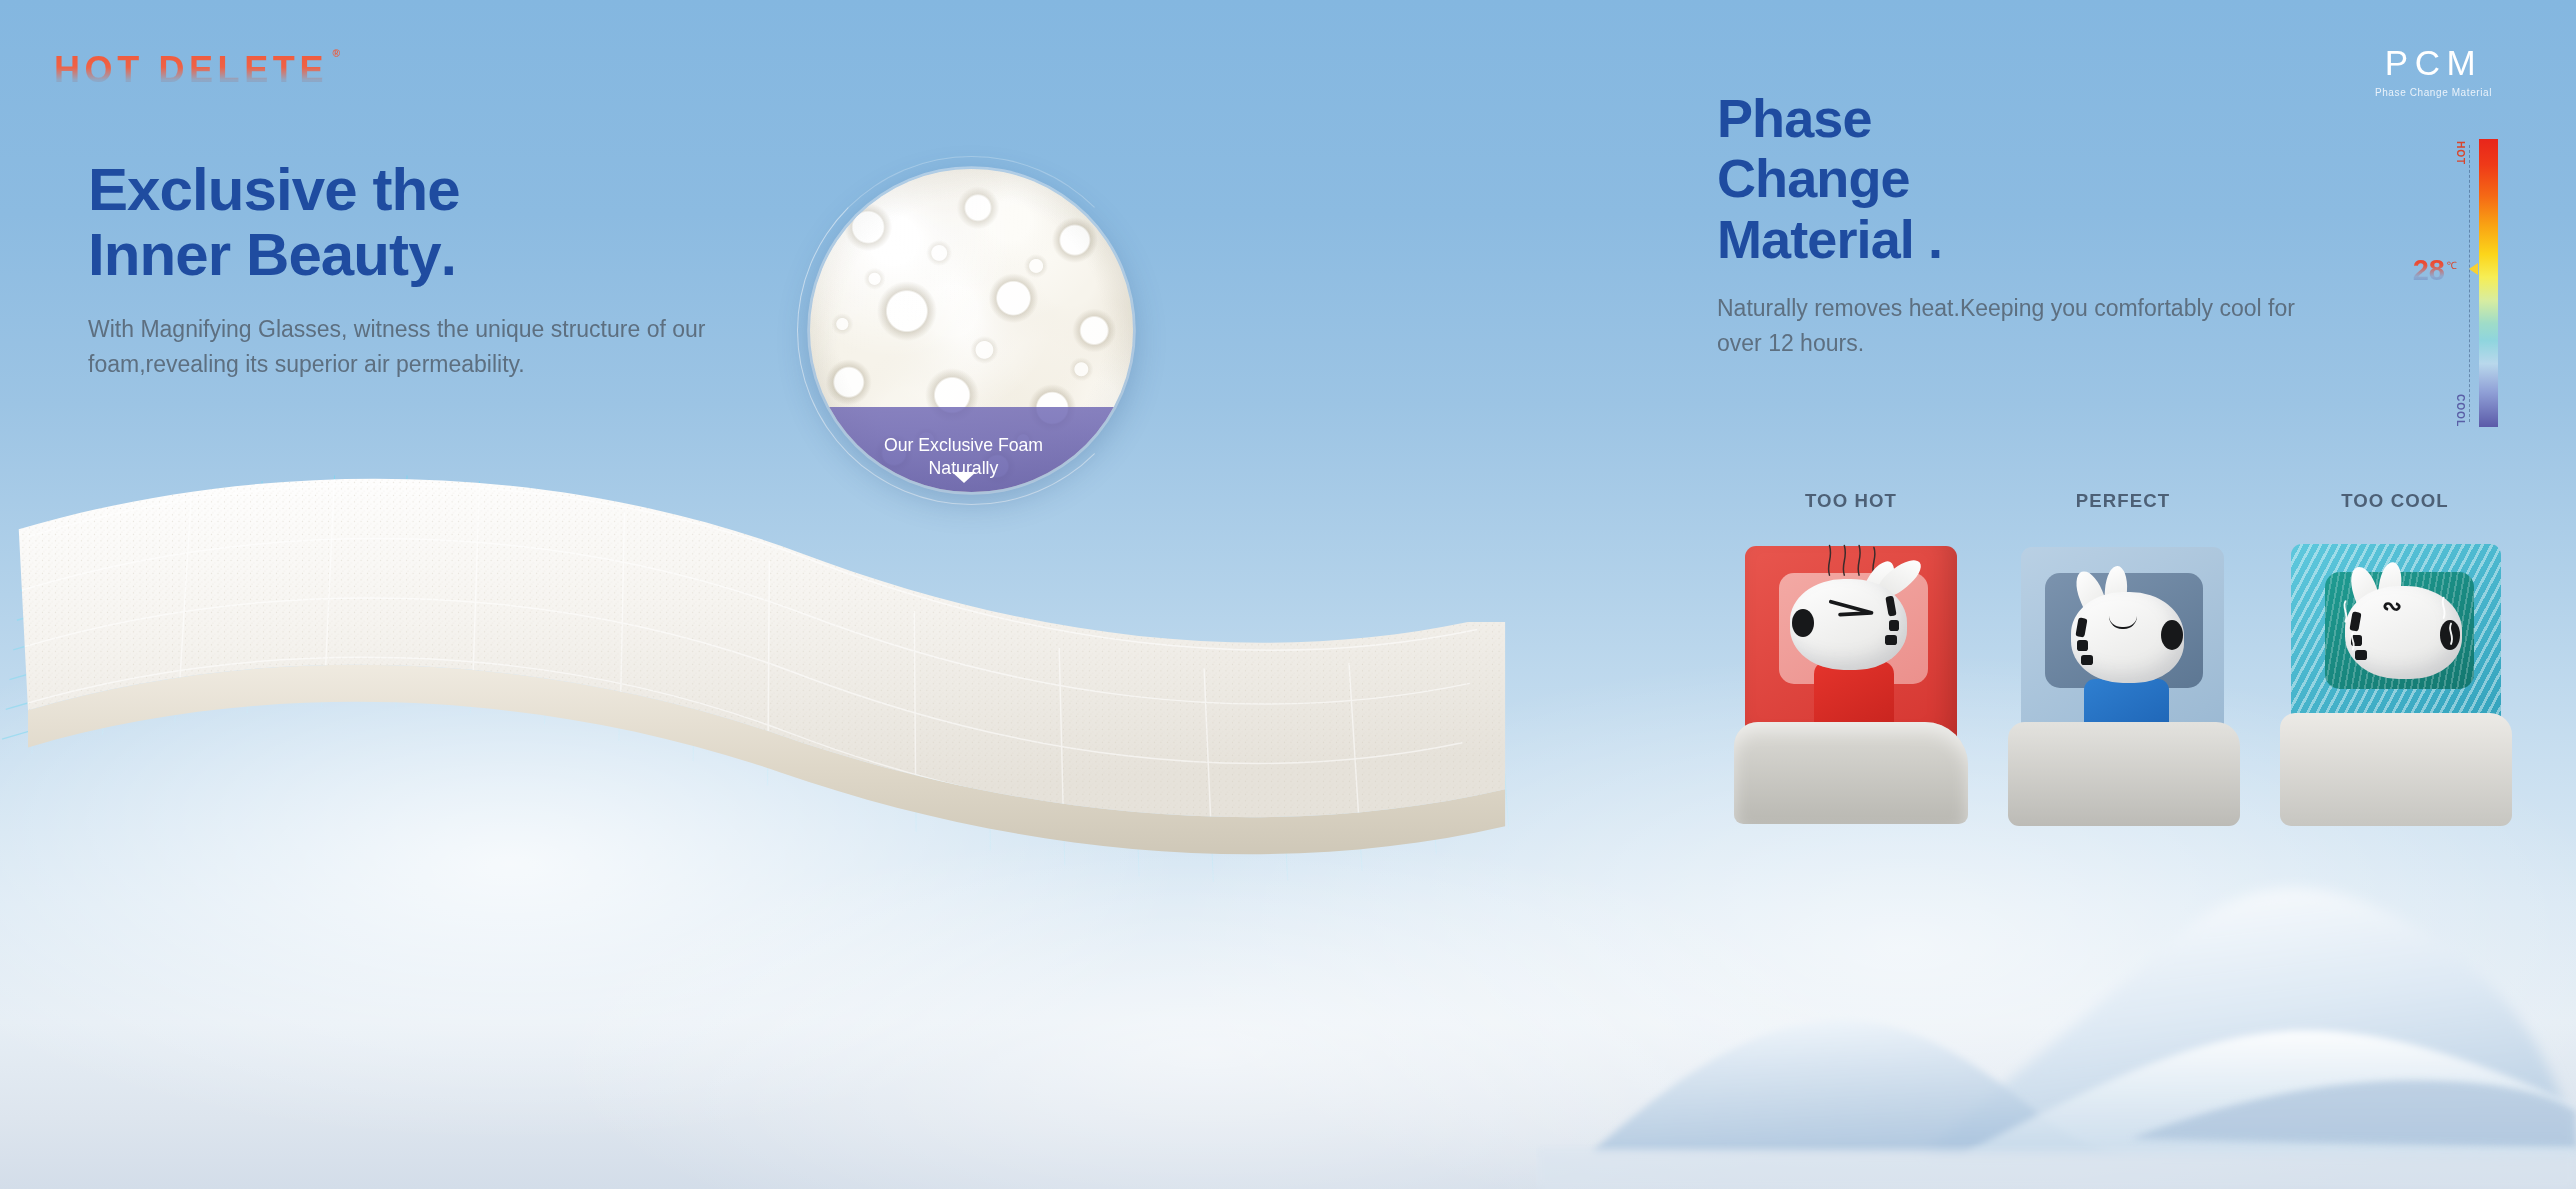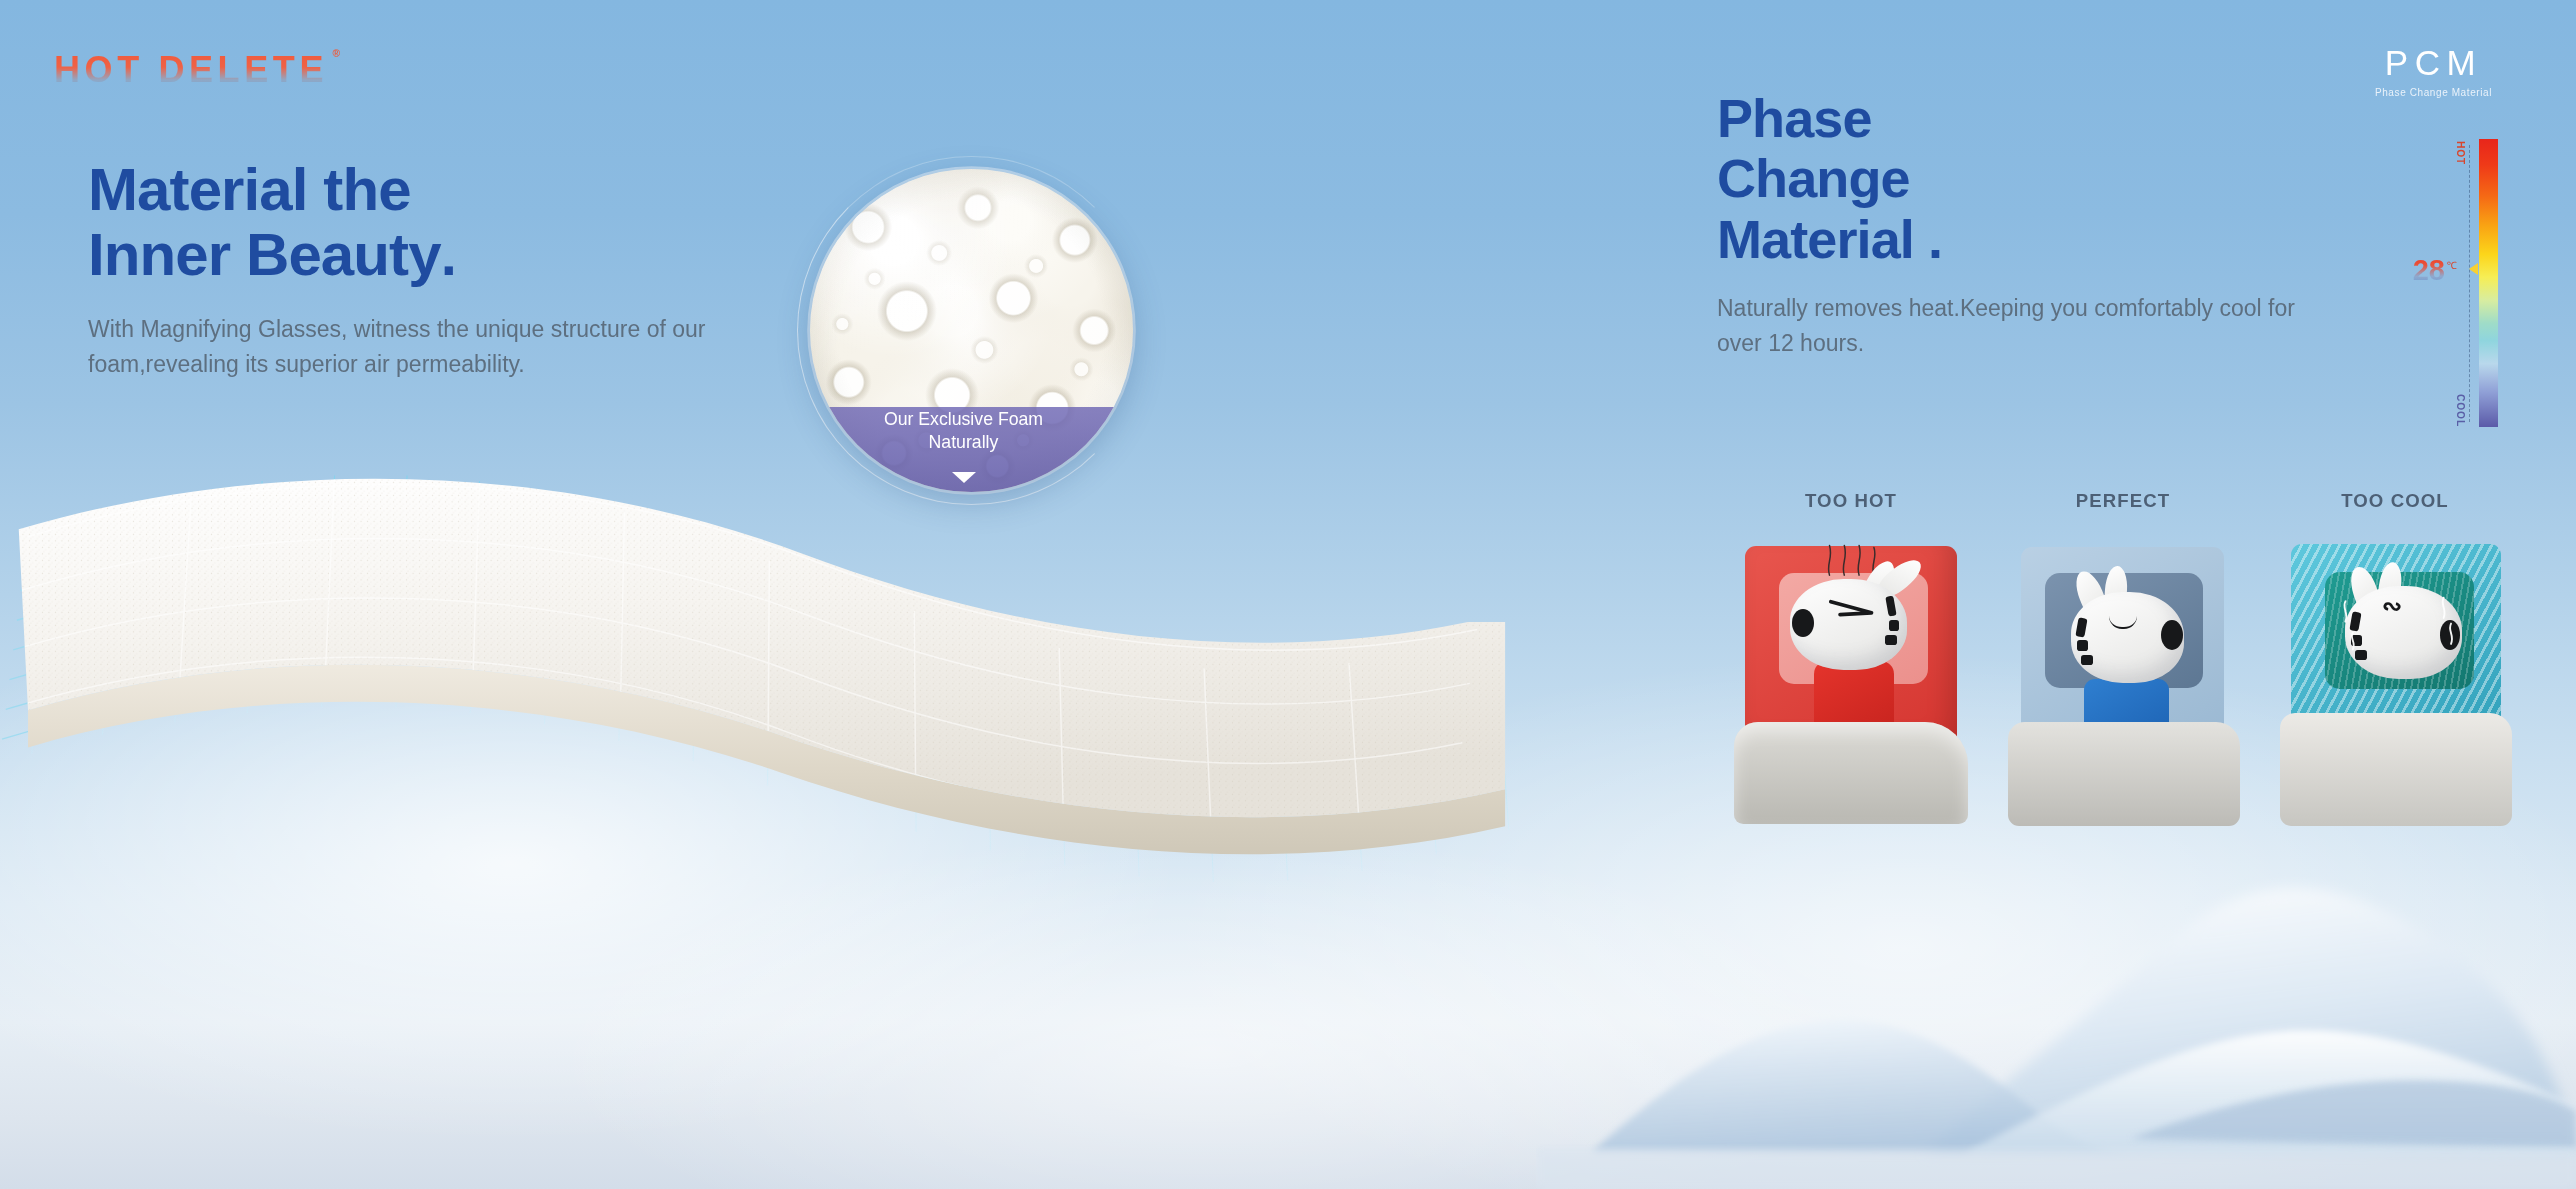--- a/index.html
+++ b/index.html
@@ -94,21 +94,21 @@
       radial-gradient(circle at 36% 84%, rgba(255,255,255,.9) 0 7.4px, rgba(150,140,115,.22) 8.4px, rgba(255,255,255,0) 13px),
       radial-gradient(circle at 66% 84%, rgba(255,255,255,.9) 0 5.6px, rgba(150,140,115,.22) 6.5px, rgba(255,255,255,0) 11px);
   }
   .mag-sheen { position:absolute; inset:0; border-radius:50%;
     background:linear-gradient(152deg, rgba(255,255,255,.40) 0%, rgba(255,255,255,0) 42%),
                radial-gradient(circle at 50% 50%, rgba(0,0,0,0) 58%, rgba(70,80,70,.16) 100%); }
   .mag-band {
     position:absolute; left:0; right:16px; bottom:0; height:85px;
     background:linear-gradient(180deg, rgba(110,103,180,.82), rgba(96,90,168,.86));
     display:flex; flex-direction:column; align-items:center; justify-content:flex-start;
-    padding-top:1px;
+    padding-top:27px;
   }
   .mag-band-text { color:#fff; font-size:17.7px; line-height:1.28; text-align:center; }
   .mag-caret {
     position:absolute; left:50%; transform:translateX(-50%); bottom:9.3px;
     width:0; height:0; border-left:12px solid transparent; border-right:12px solid transparent;
     border-top:11px solid #ffffff;
   }
 
   
   .foam-wrap { position:absolute; left:-37px; top:390px; width:1635px; height:557px; }
@@ -222,21 +222,21 @@
 <div class="glow glow-b"></div>
 <div class="glow glow-c"></div>
 
 <div class="logo">
   <span class="logo-text">HOT DELETE</span>
   <span class="logo-tm">®</span>
 </div>
 
 <div class="left-col">
   <h1 class="head">
-    <span>Material the</span><br>
+    <span>Exclusive the</span><br>
     <span>Inner Beauty</span><span class="dot">.</span>
   </h1>
   <p class="sub">With Magnifying Glasses, witness the unique structure of our foam,revealing its superior air permeability.</p>
 </div>
 
 <div class="magnifier">
   <div class="mag-ring-outer"></div>
   <div class="mag-disc">
     <div class="mag-cells"></div>
     <div class="mag-cells2"></div>

